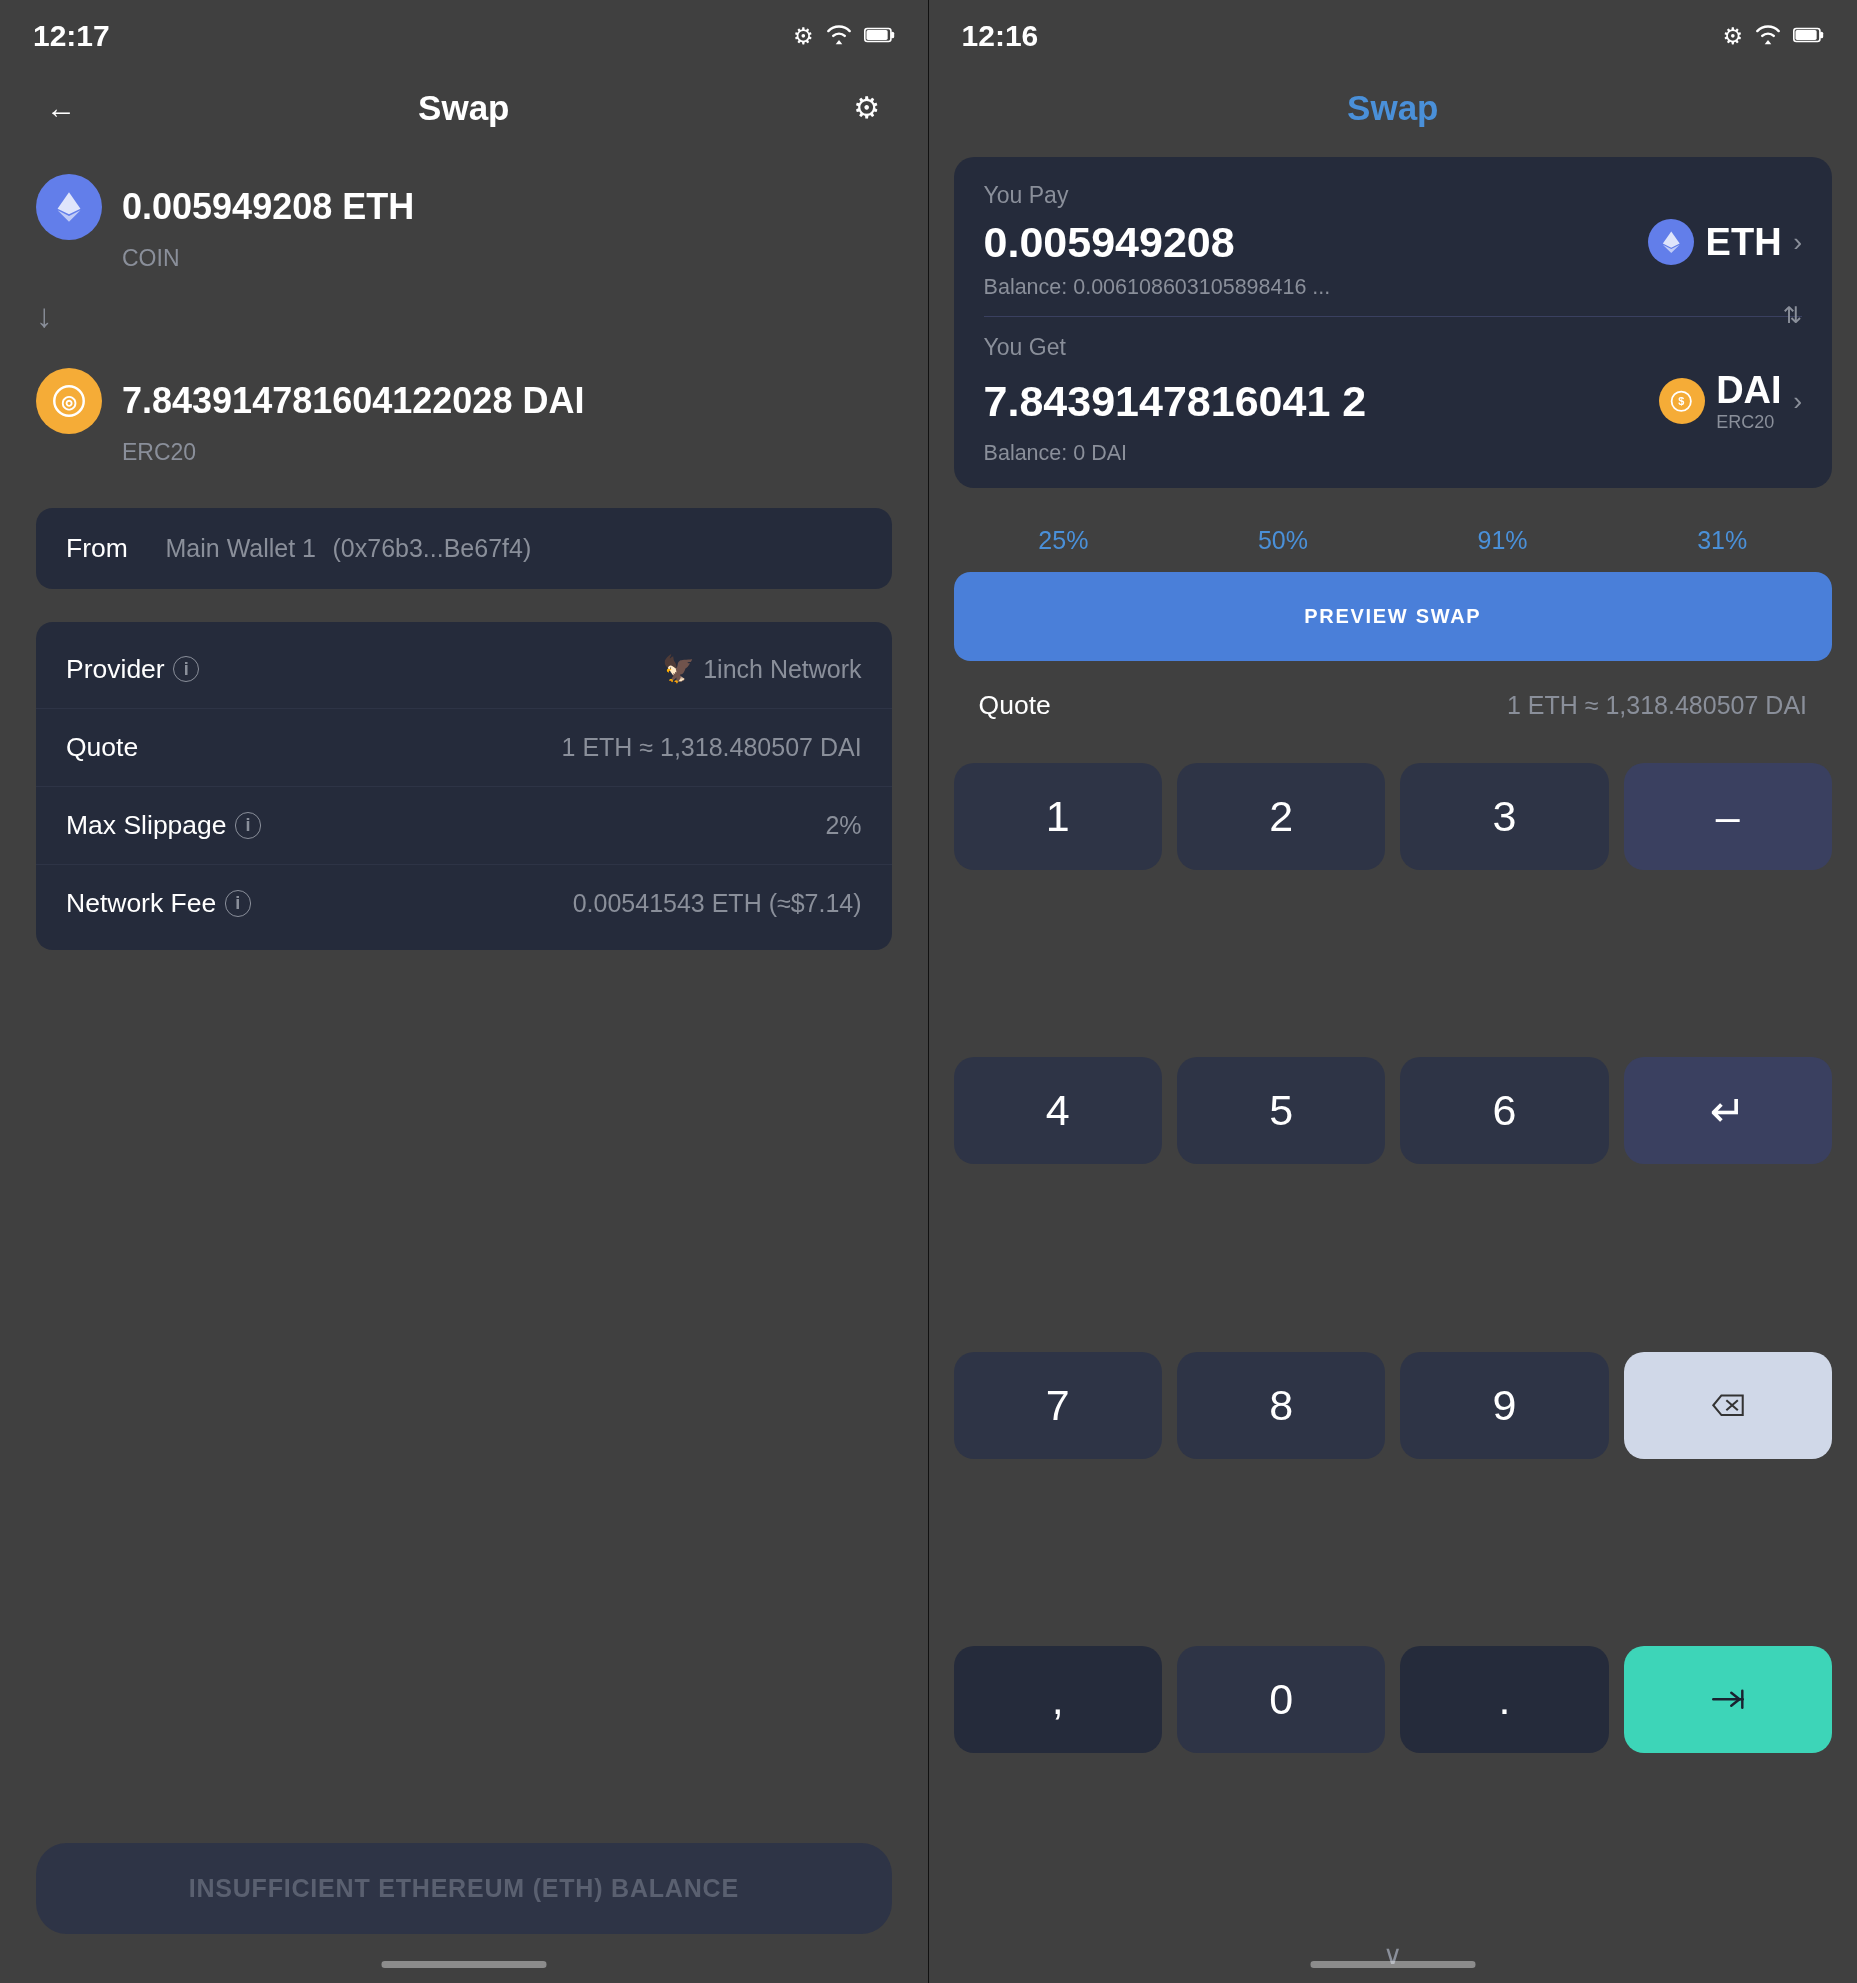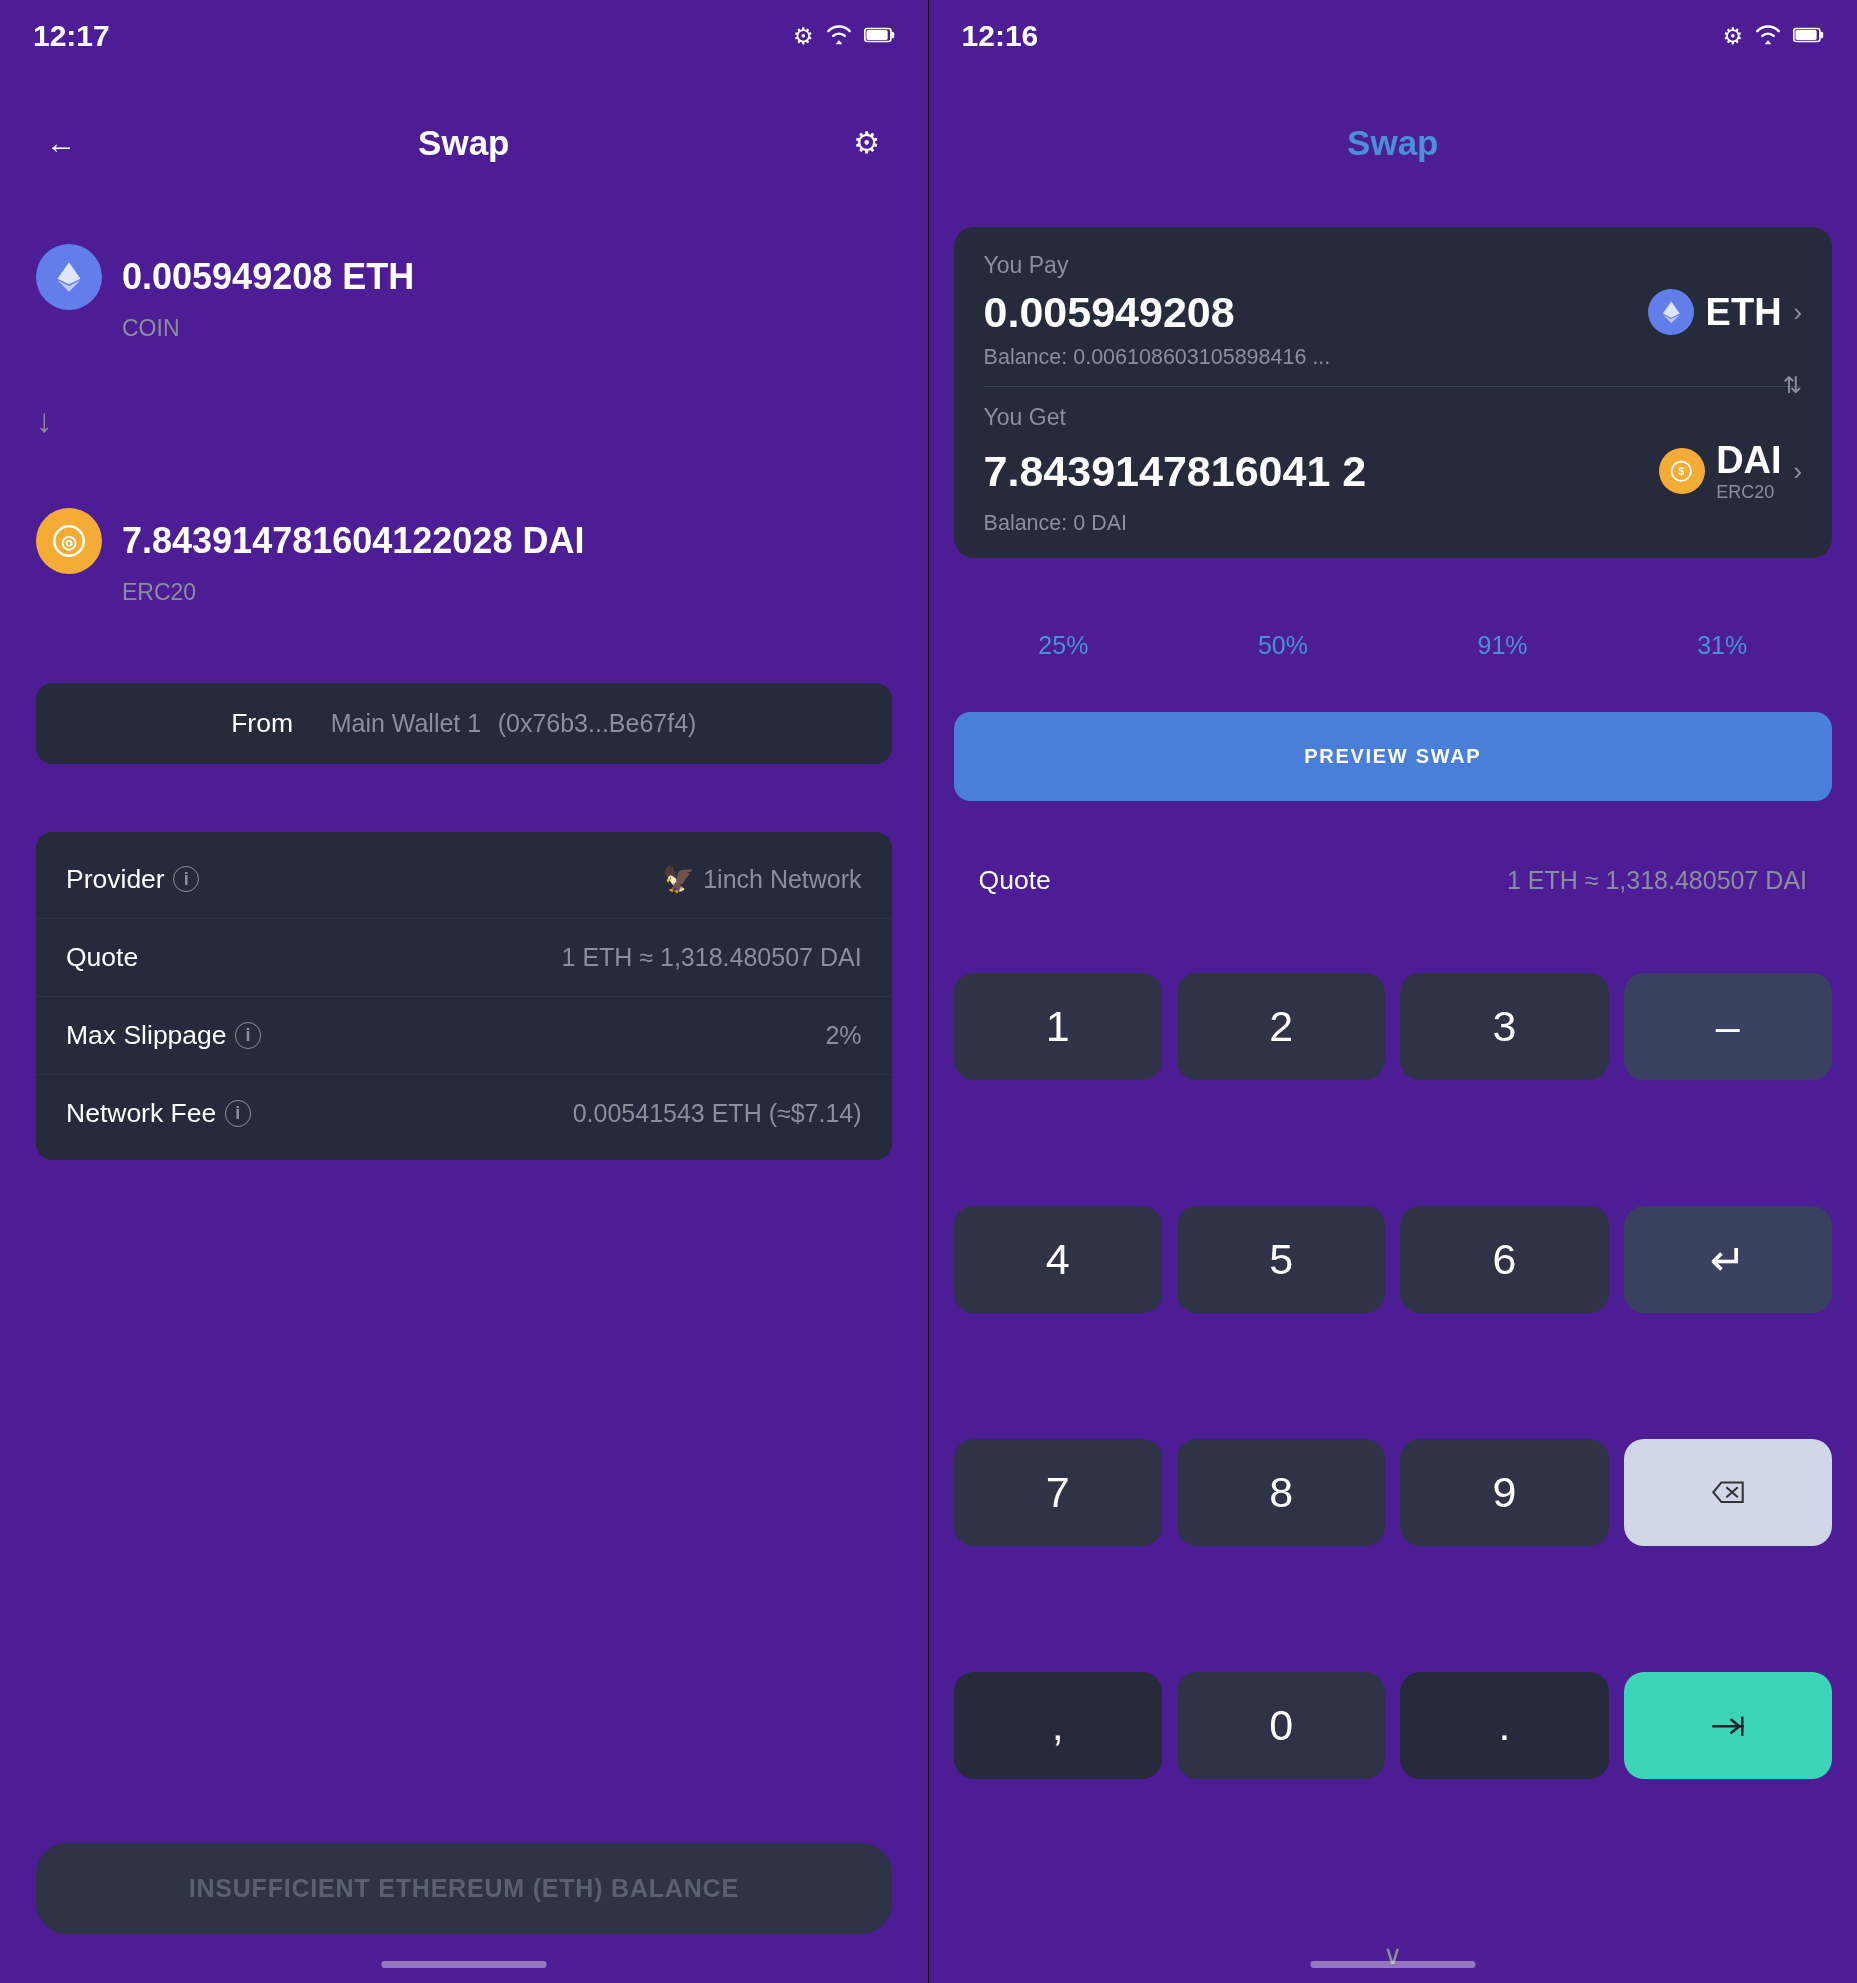--- a/index.html
+++ b/index.html
@@ -9,25 +9,24 @@
       width: 1857px;
       height: 1984px;
       font-family: -apple-system, BlinkMacSystemFont, 'Segoe UI', sans-serif;
       overflow: hidden;
     }
 
     
     .panel {
       width: 1088px;
       height: 1984px;
-      background: #4c1d95;
+      background: #404040;
       display: flex;
       flex-direction: column;
       position: relative;
-      gap: 35px;
     }
     .panel-left { border-right: 0.8px solid #111; }
 
     
     .status-bar {
       display: flex;
       justify-content: space-between;
       align-items: center;
       padding: 15px 33px 8.3px;
       height: 66px;
@@ -121,21 +120,20 @@
 
     
     .from-wallet-row {
       margin: 25px 36px;
       background: #252b3b;
       border-radius: 16.5px;
       padding: 25px 30px;
       display: flex;
       align-items: center;
       gap: 16.5px;
-      justify-content: center;
     }
     .from-label {
       color: #fff;
       font-size: 26.5px;
       font-weight: 500;
       min-width: 83px;
     }
     .from-wallet-name {
       color: #8a8f9a;
       font-size: 25px;

